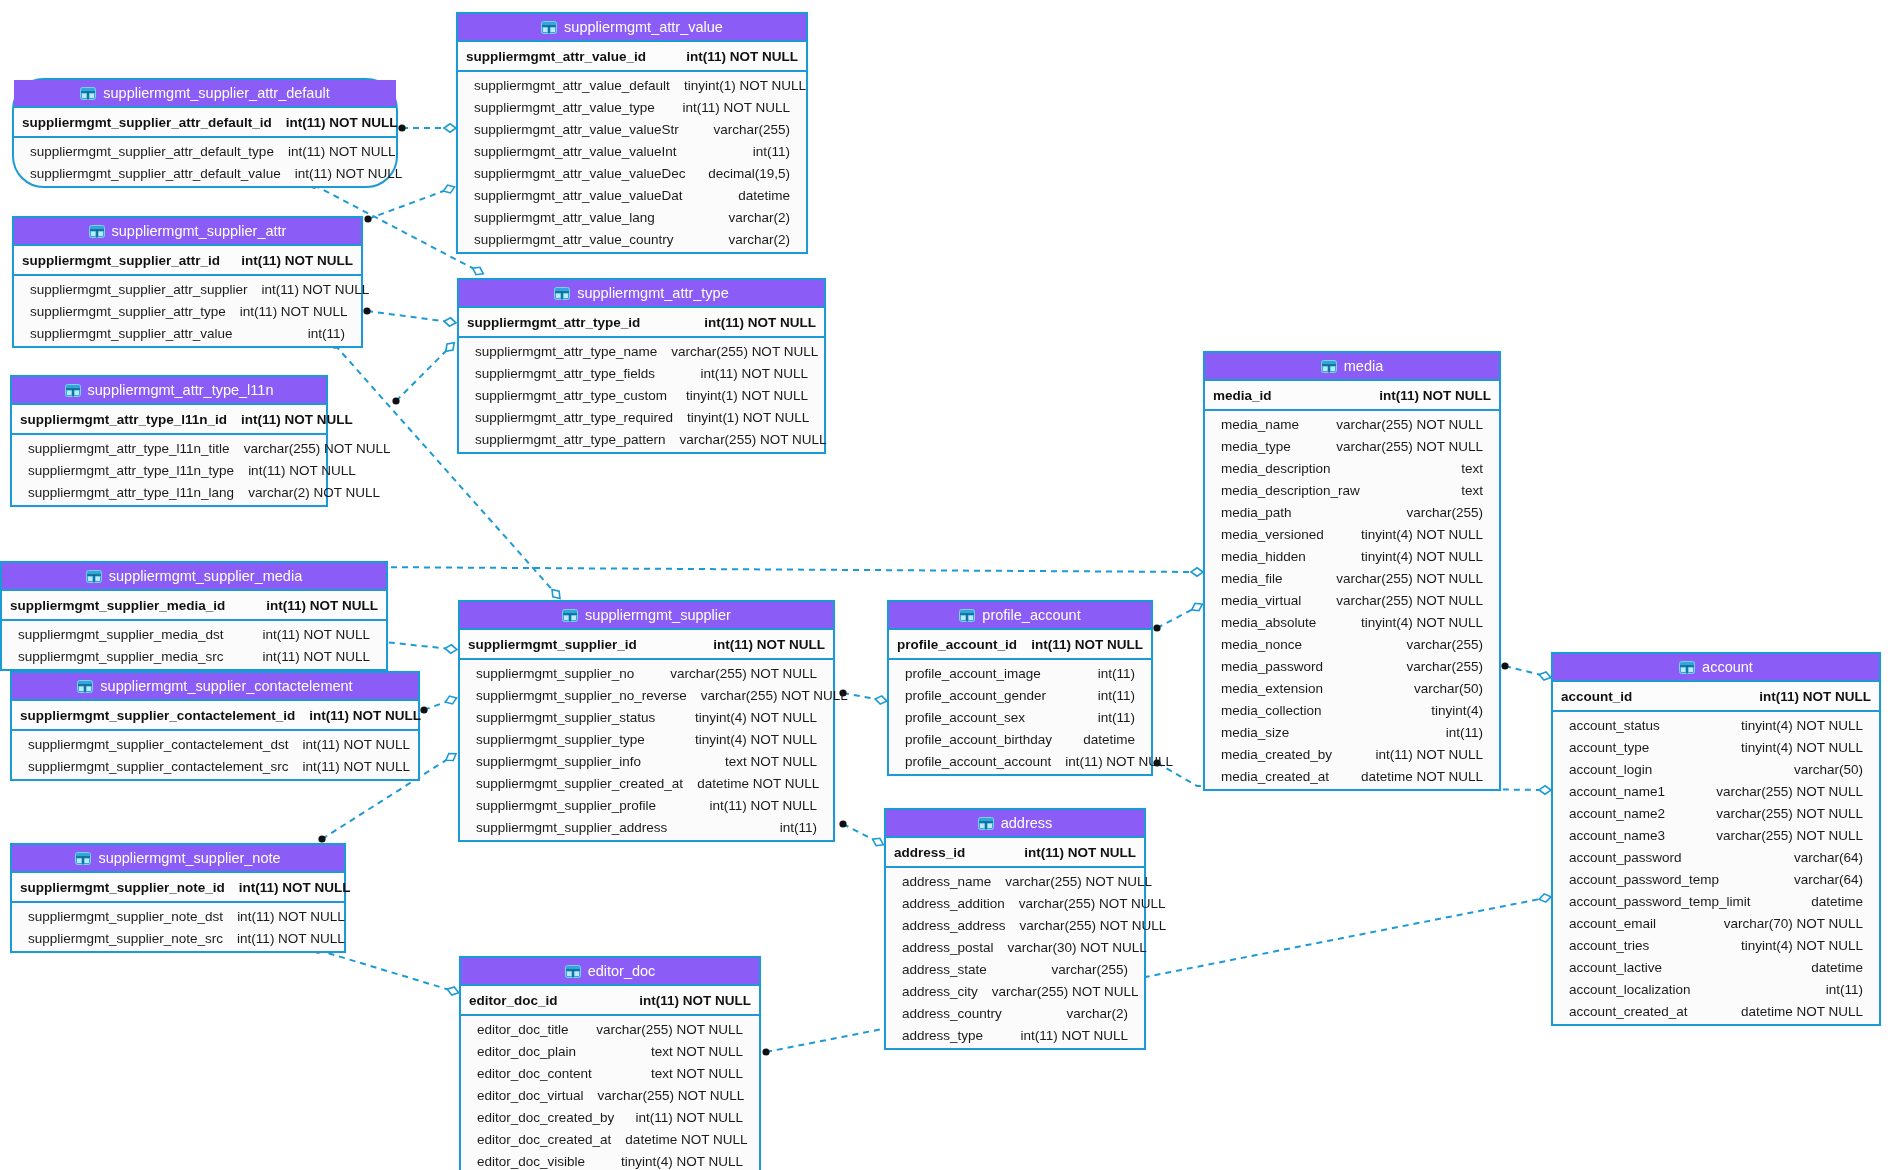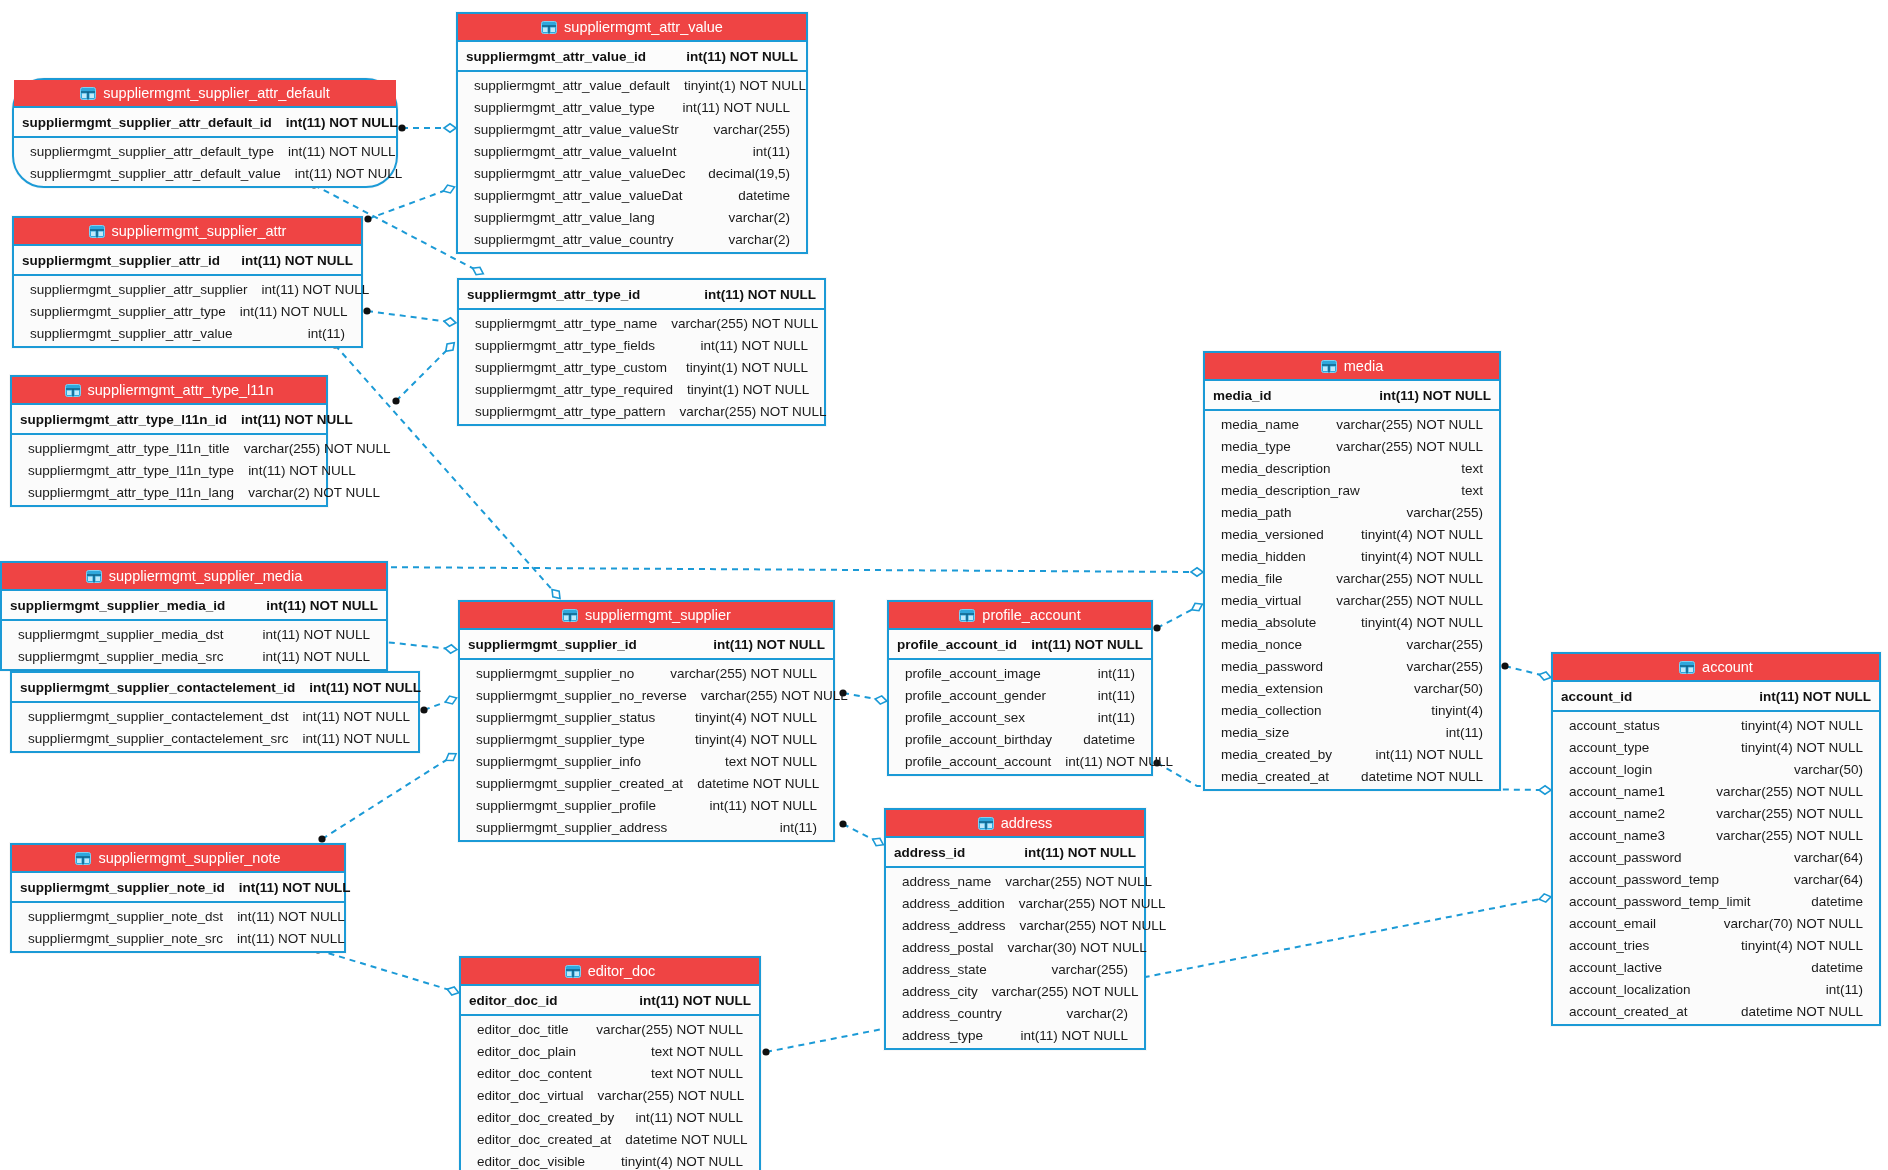--- a/index.html
+++ b/index.html
@@ -2,21 +2,21 @@
 <html><head>
 <meta charset="utf-8">
 <style>
   html,body{margin:0;padding:0;background:#ffffff;}
   #canvas{position:relative;width:1888px;height:1170px;overflow:hidden;
           font-family:"Liberation Sans", sans-serif;background:#ffffff;}
   #wires{position:absolute;left:0;top:0;z-index:1;}
   .tbl{position:absolute;z-index:2;border:2px solid #1b9ad6;background:#fbfbfb;
        box-sizing:border-box;box-shadow:0 0 0 1px rgba(0,0,0,0.03);}
   .tbl-header{display:flex;align-items:center;justify-content:center;gap:7px;
-       background:#ef4444;color:#ffffff;height:26px;font-size:14.5px;
+       background:#8b5cf6;color:#ffffff;height:26px;font-size:14.5px;
        border-bottom:2px solid #1b9ad6;white-space:nowrap;}
   .tbl-pk{display:flex;justify-content:space-between;align-items:center;height:28px;
        padding:0 8px;font-weight:bold;font-size:13.5px;color:#111;
        border-bottom:2px solid #1b9ad6;background:#fcfcfc;white-space:nowrap;}
   .tbl-pk .coltype{font-weight:bold;}
   .tbl-body{padding:2px 8px;}
   .tbl-row{display:flex;justify-content:space-between;align-items:center;height:22px;
        padding:0 8px;font-size:13.5px;color:#1a1a1a;white-space:nowrap;}
   .colname{margin-right:14px;}
   .coltype{text-align:right;}
@@ -219,20 +219,30 @@
           <span class="colname">suppliermgmt_supplier_media_dst</span>
           <span class="coltype">int(11) NOT NULL</span>
         </div>
         <div class="tbl-row">
           <span class="colname">suppliermgmt_supplier_media_src</span>
           <span class="coltype">int(11) NOT NULL</span>
         </div>
       </div>
     </div>
     <div class="tbl" style="left: 10px; top: 671px; width: 410px;">
+      <div class="tbl-header">
+        <svg width="16" height="13" viewBox="0 0 16 13" class="hdr-icon">
+          <rect x="0.5" y="0.5" width="15" height="12" rx="2" fill="#2fa8dd" stroke="#7fd0f2"></rect>
+          <line x1="1" y1="5" x2="15" y2="5" stroke="#0e5f86" stroke-width="1.4"></line>
+          <line x1="8" y1="5" x2="8" y2="12.5" stroke="#0e5f86" stroke-width="1.4"></line>
+          <rect x="2" y="6.5" width="4.5" height="4.5" fill="#bfe9fa"></rect>
+          <rect x="9.5" y="6.5" width="4.5" height="4.5" fill="#bfe9fa"></rect>
+        </svg>
+        <span>suppliermgmt_supplier_contactelement</span>
+      </div>
       <div class="tbl-pk">
         <span class="colname">suppliermgmt_supplier_contactelement_id</span>
         <span class="coltype">int(11) NOT NULL</span>
       </div>
       <div class="tbl-body">
         <div class="tbl-row">
           <span class="colname">suppliermgmt_supplier_contactelement_dst</span>
           <span class="coltype">int(11) NOT NULL</span>
         </div>
         <div class="tbl-row">
@@ -311,20 +321,30 @@
           <span class="colname">suppliermgmt_attr_value_lang</span>
           <span class="coltype">varchar(2)</span>
         </div>
         <div class="tbl-row">
           <span class="colname">suppliermgmt_attr_value_country</span>
           <span class="coltype">varchar(2)</span>
         </div>
       </div>
     </div>
     <div class="tbl" style="left: 457px; top: 278px; width: 369px;">
+      <div class="tbl-header">
+        <svg width="16" height="13" viewBox="0 0 16 13" class="hdr-icon">
+          <rect x="0.5" y="0.5" width="15" height="12" rx="2" fill="#2fa8dd" stroke="#7fd0f2"></rect>
+          <line x1="1" y1="5" x2="15" y2="5" stroke="#0e5f86" stroke-width="1.4"></line>
+          <line x1="8" y1="5" x2="8" y2="12.5" stroke="#0e5f86" stroke-width="1.4"></line>
+          <rect x="2" y="6.5" width="4.5" height="4.5" fill="#bfe9fa"></rect>
+          <rect x="9.5" y="6.5" width="4.5" height="4.5" fill="#bfe9fa"></rect>
+        </svg>
+        <span>suppliermgmt_attr_type</span>
+      </div>
       <div class="tbl-pk">
         <span class="colname">suppliermgmt_attr_type_id</span>
         <span class="coltype">int(11) NOT NULL</span>
       </div>
       <div class="tbl-body">
         <div class="tbl-row">
           <span class="colname">suppliermgmt_attr_type_name</span>
           <span class="coltype">varchar(255) NOT NULL</span>
         </div>
         <div class="tbl-row">

